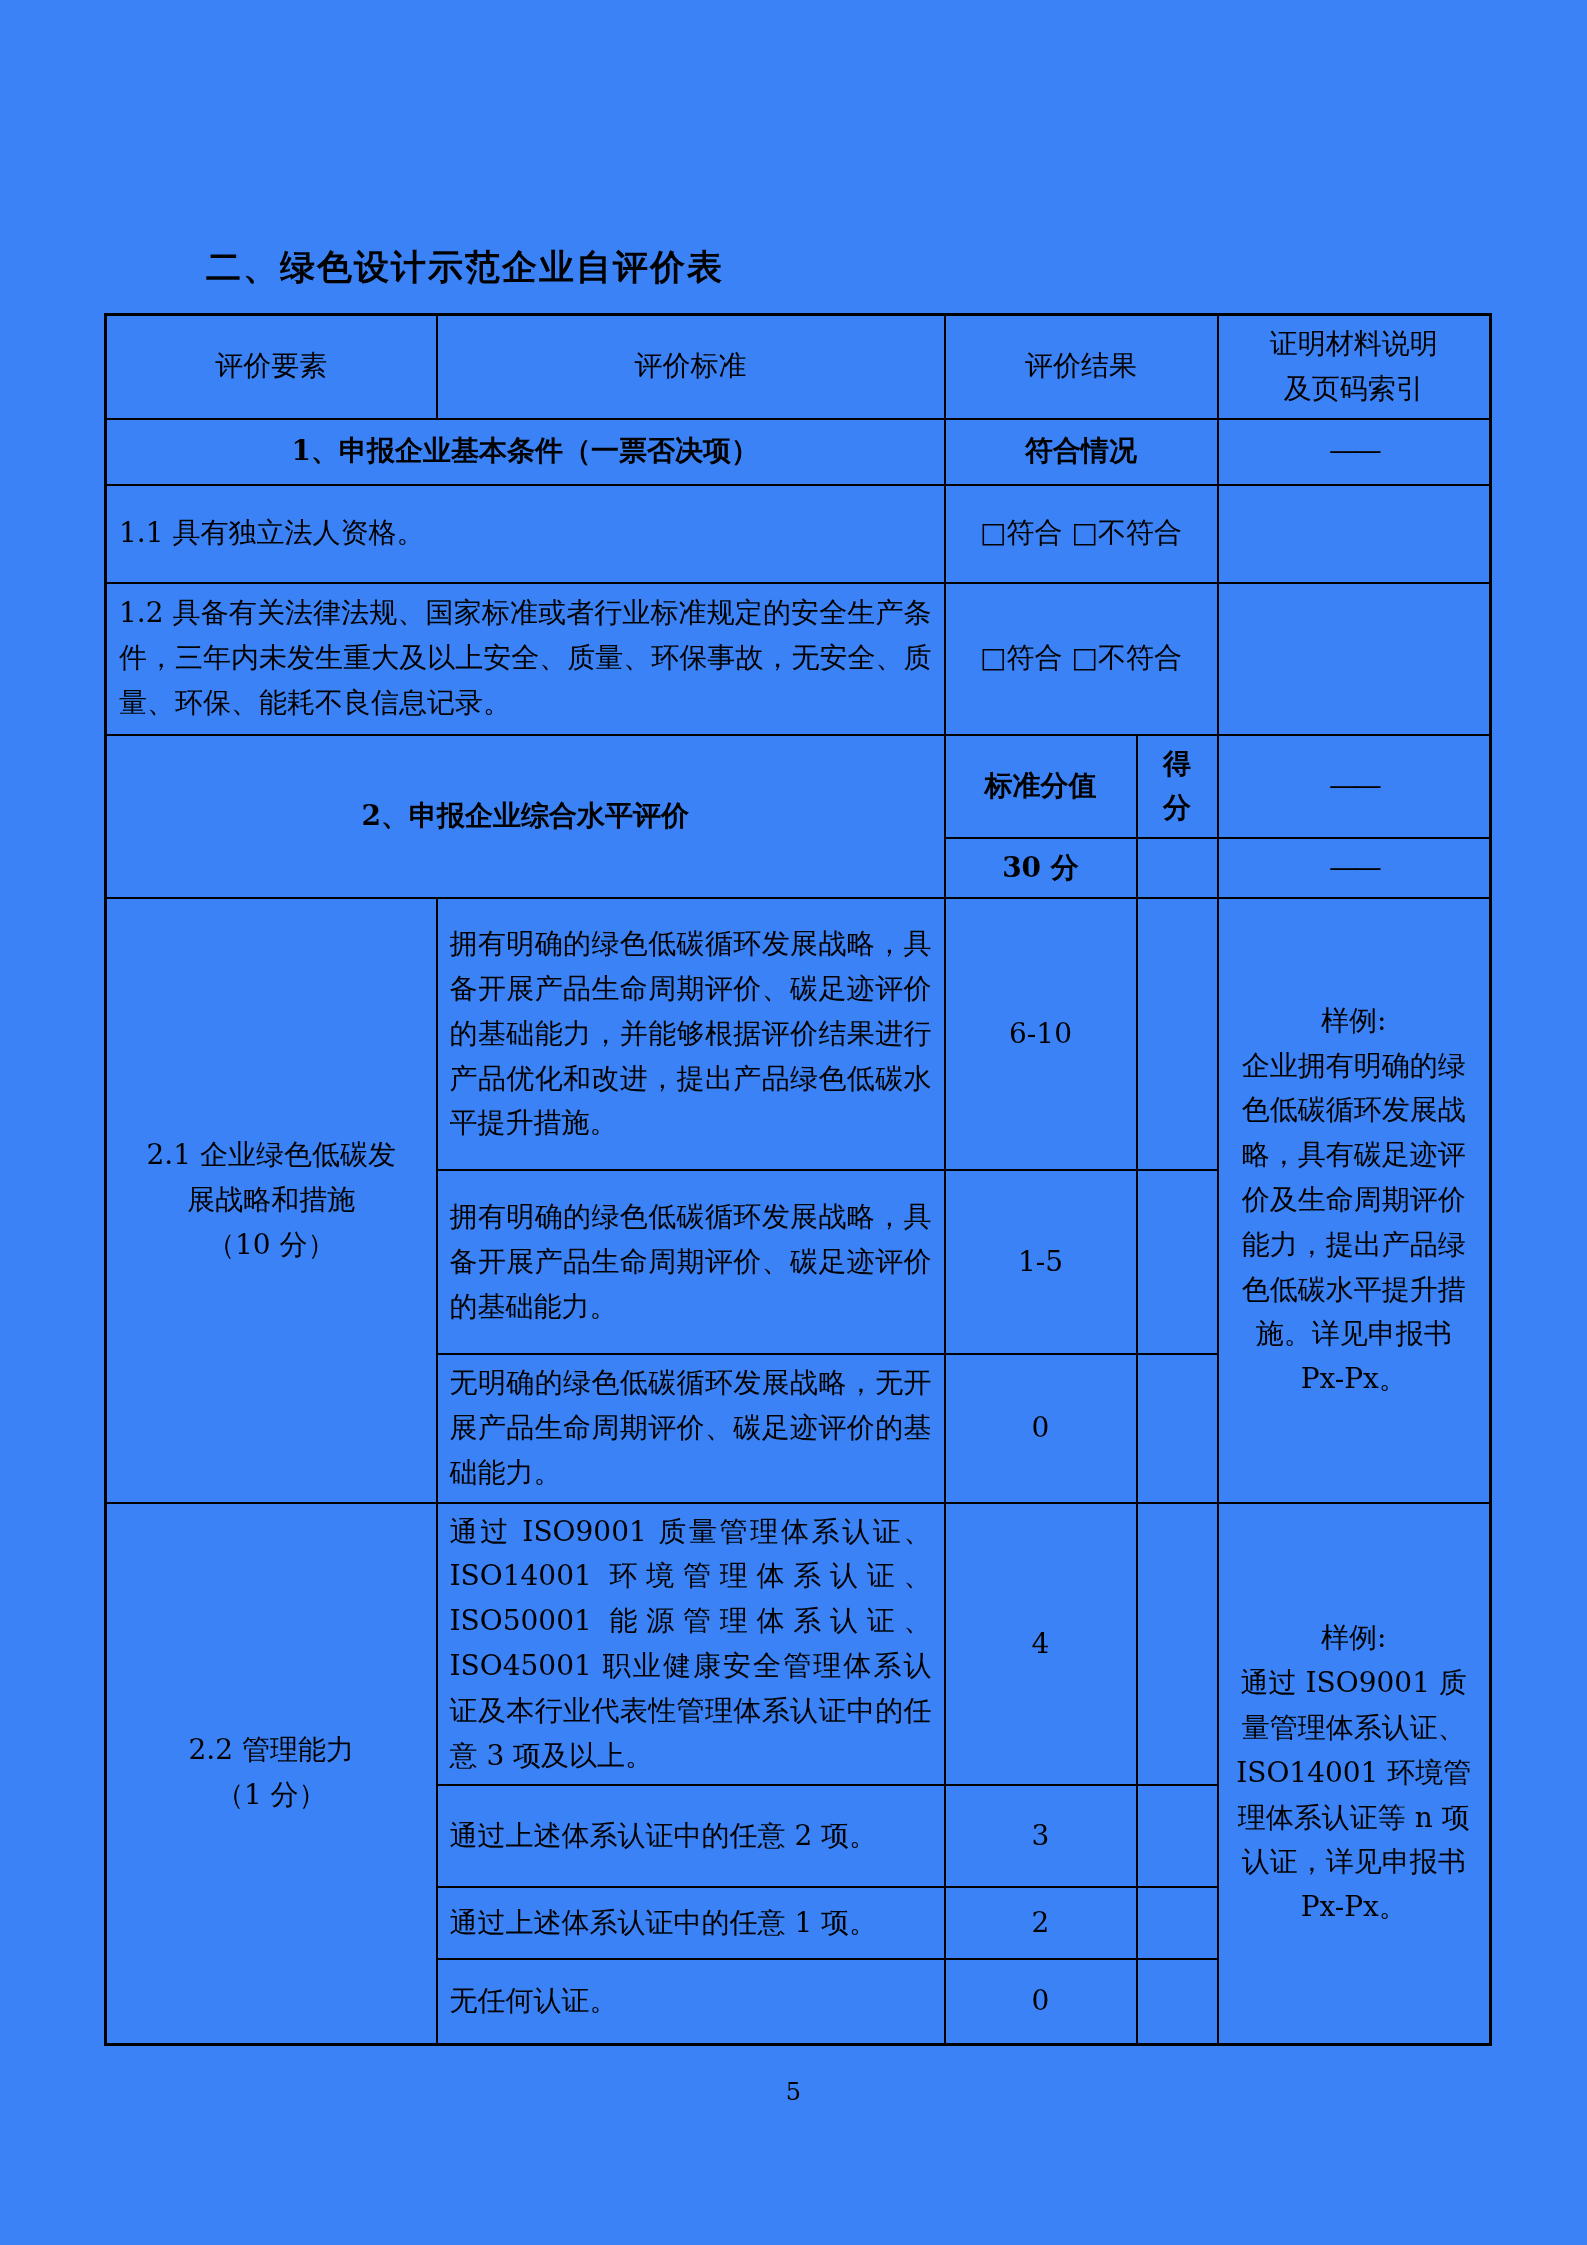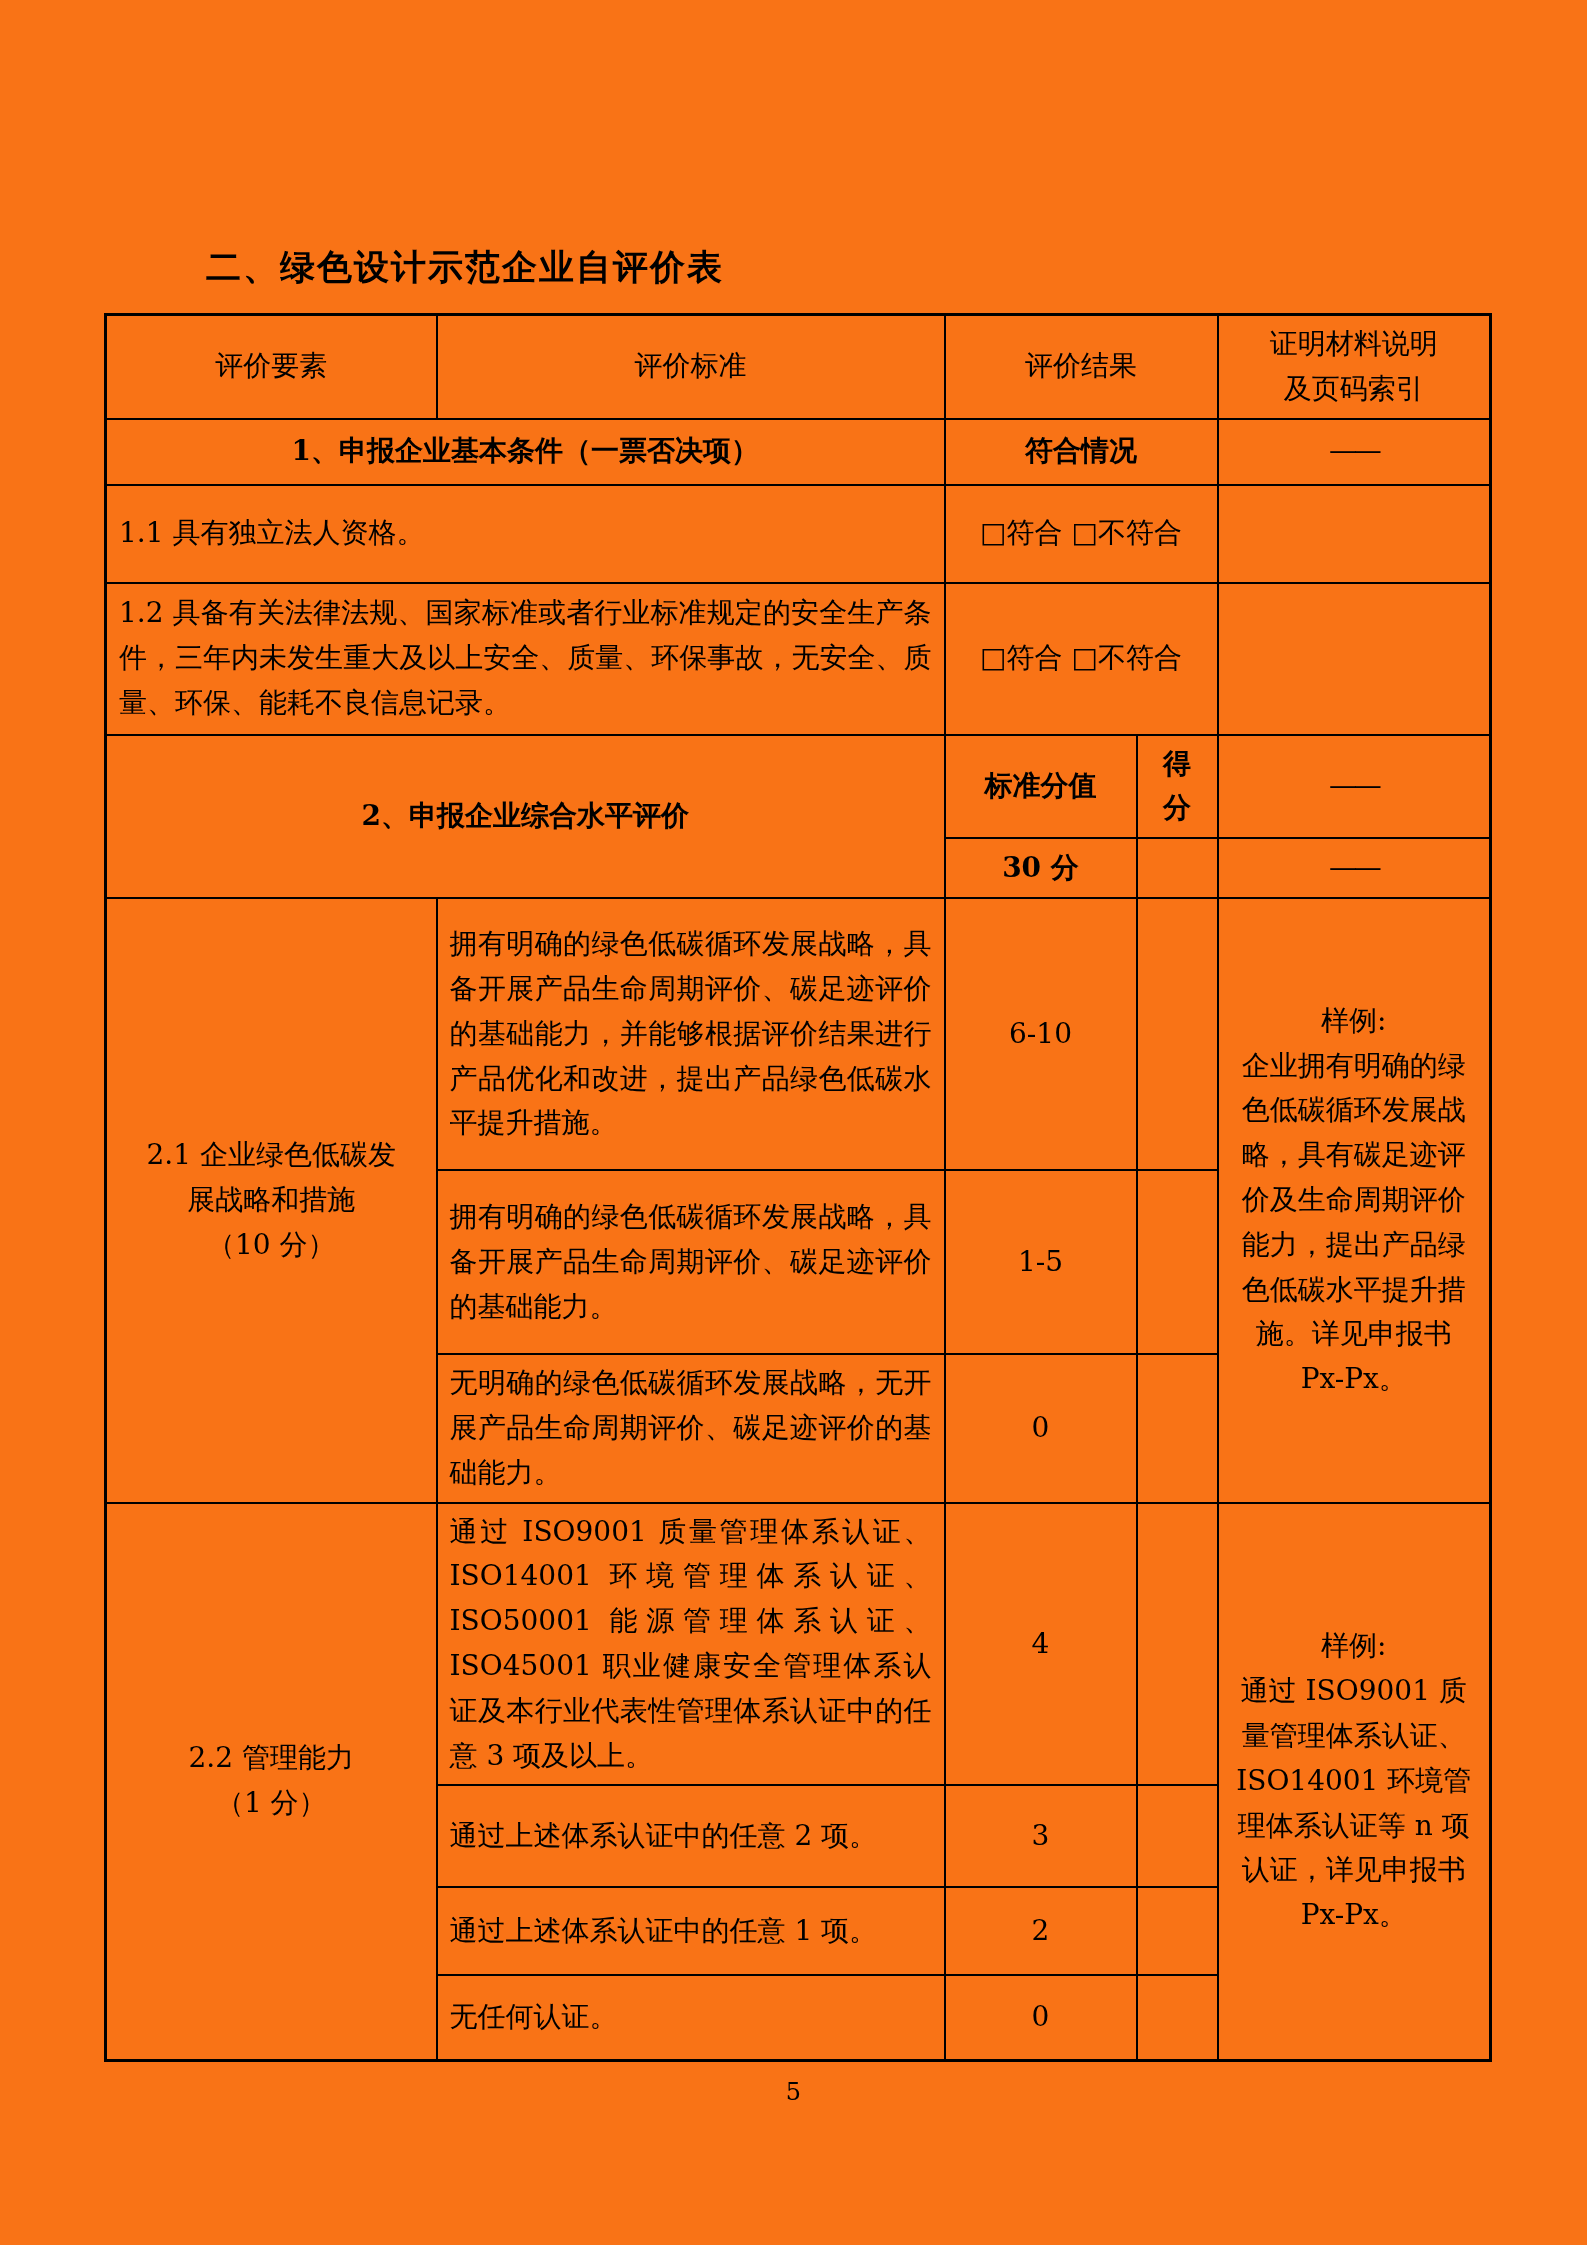--- a/index.html
+++ b/index.html
@@ -1,21 +1,21 @@
 <!DOCTYPE html>
 <html><head>
 <meta charset="utf-8">
 <style>
   html, body { margin: 0; padding: 0; background: #e8e8e8; }
   .page {
     position: relative;
     width: 1587px;
     height: 2245px;
     margin: 0 auto;
-    background: #f97316;
+    background: #3b82f6;
     font-family: "DejaVu Serif", "Liberation Serif", serif;
     color: #000;
   }
   .doc-title {
     position: absolute;
     left: 206px;
     top: 244px;
     font-family: "DejaVu Sans", "Liberation Sans", sans-serif;
     font-weight: bold;
     font-size: 35px;
@@ -147,21 +147,21 @@
       <td class="sample" rowspan="4">
         <div>样例:</div>
         <div>通过 ISO9001 质量管理体系认证、ISO14001 环境管理体系认证等 n 项认证，详见申报书 Px-Px。</div>
       </td>
     </tr>
     <tr style="height:102px">
       <td class="c-just">通过上述体系认证中的任意 2 项。</td>
       <td class="score">3</td>
       <td class="gain-cell"></td>
     </tr>
-    <tr style="height:88px">
+    <tr style="height:72px">
       <td class="c-just">通过上述体系认证中的任意 1 项。</td>
       <td class="score">2</td>
       <td class="gain-cell"></td>
     </tr>
     <tr style="height:85px">
       <td class="c-just">无任何认证。</td>
       <td class="score">0</td>
       <td class="gain-cell"></td>
     </tr>
   </tbody>

